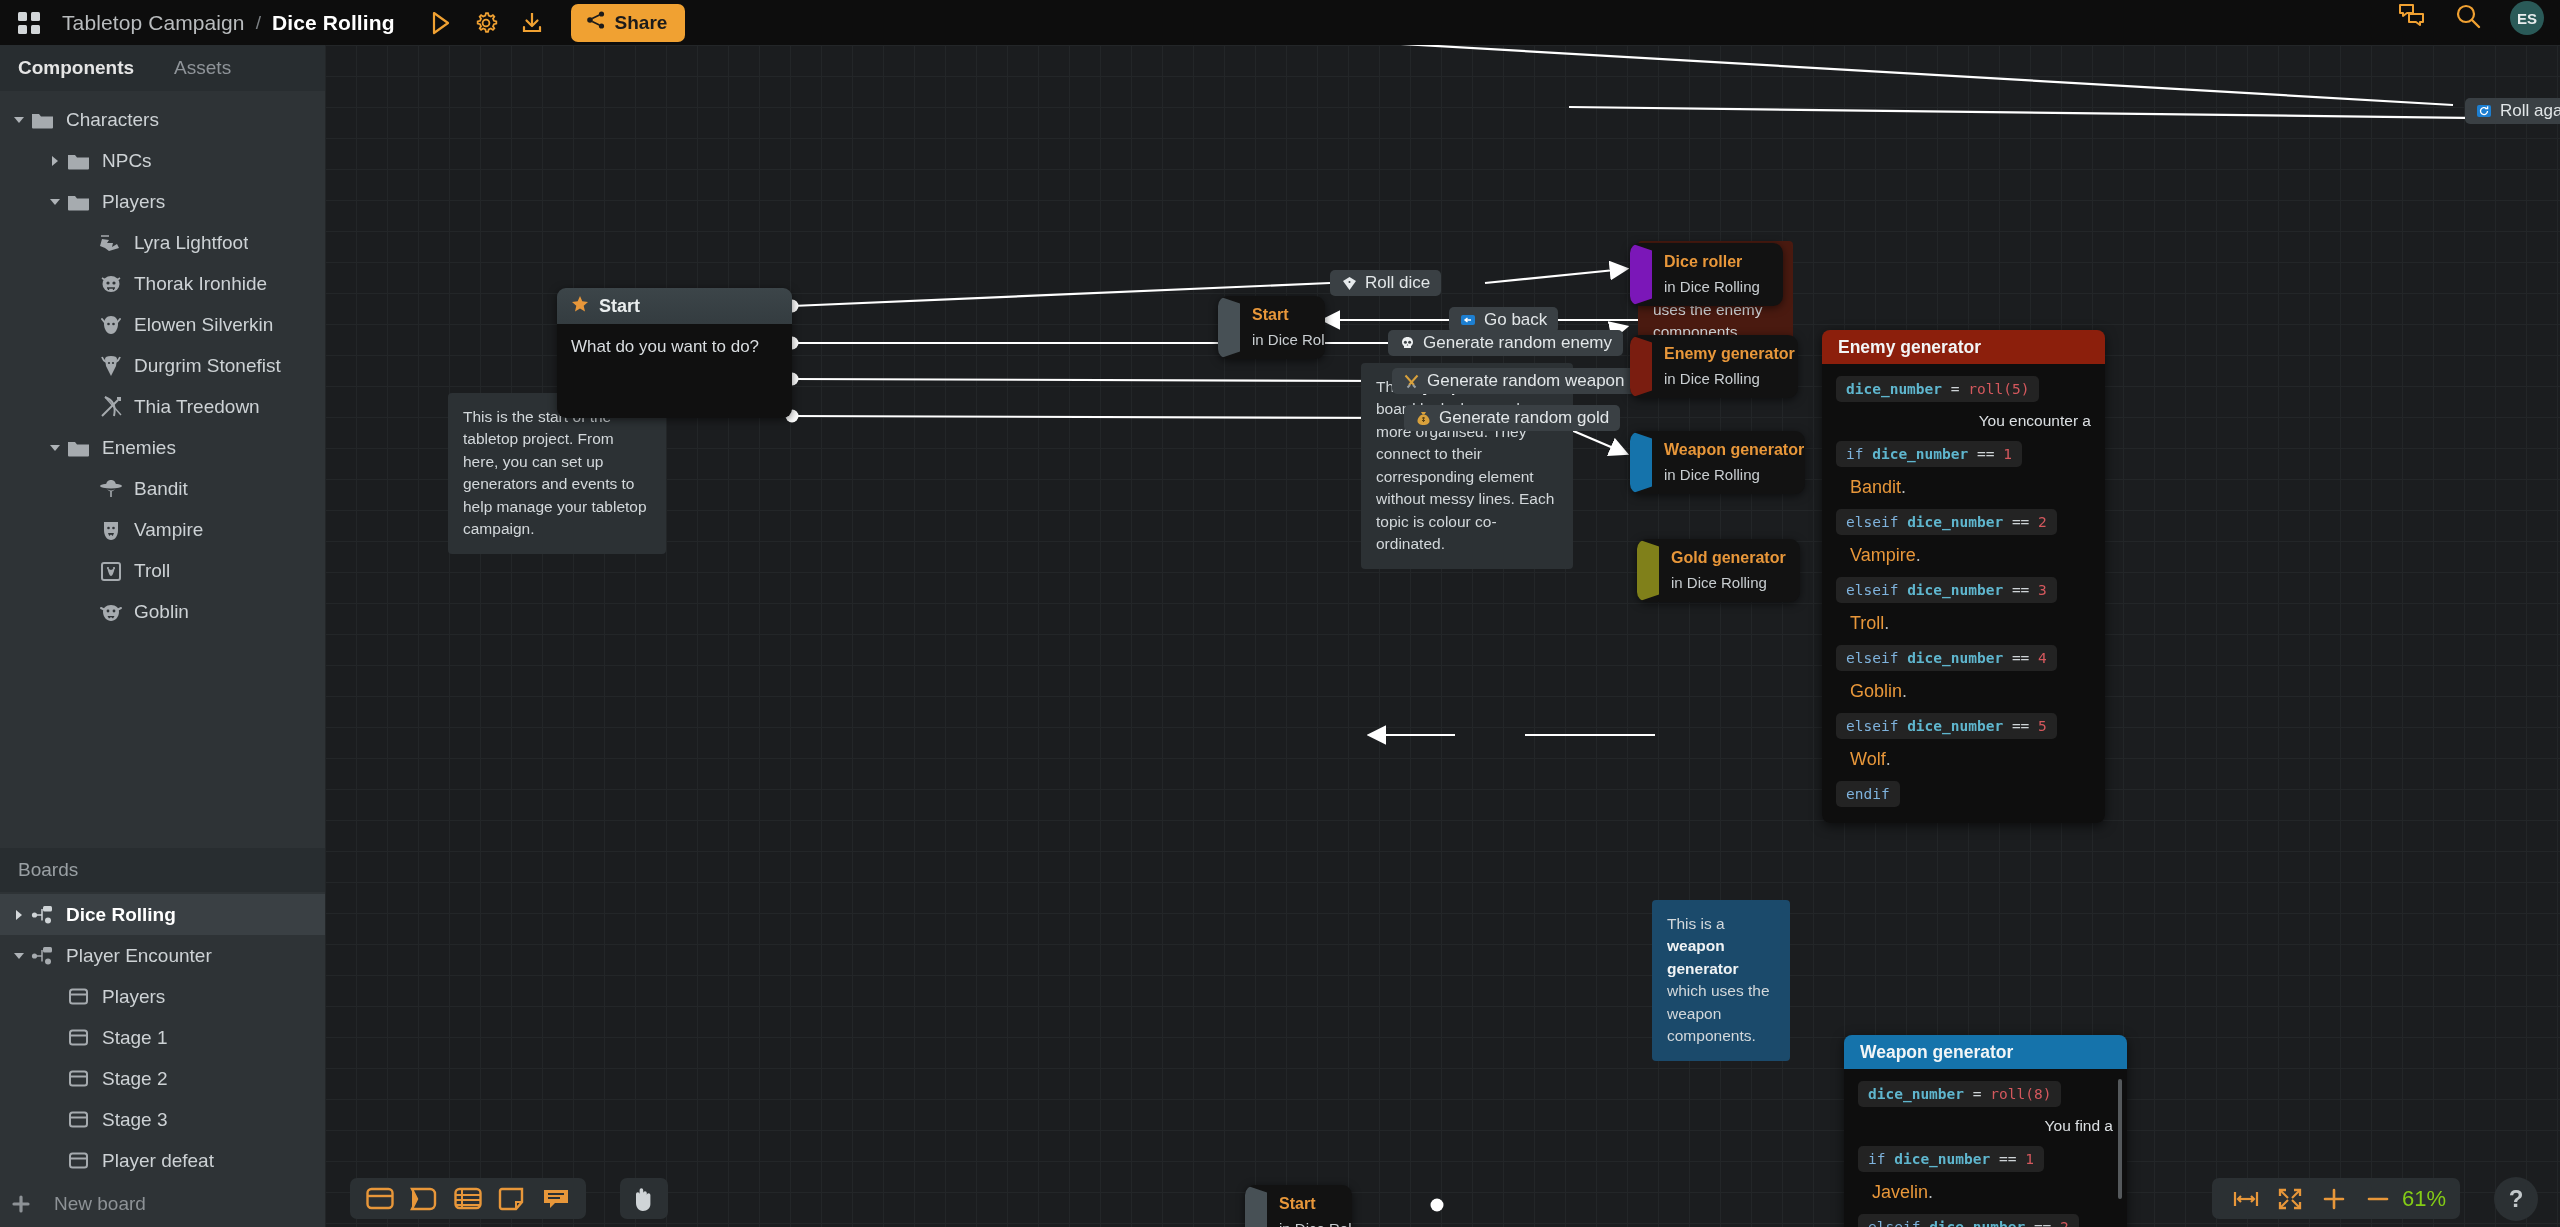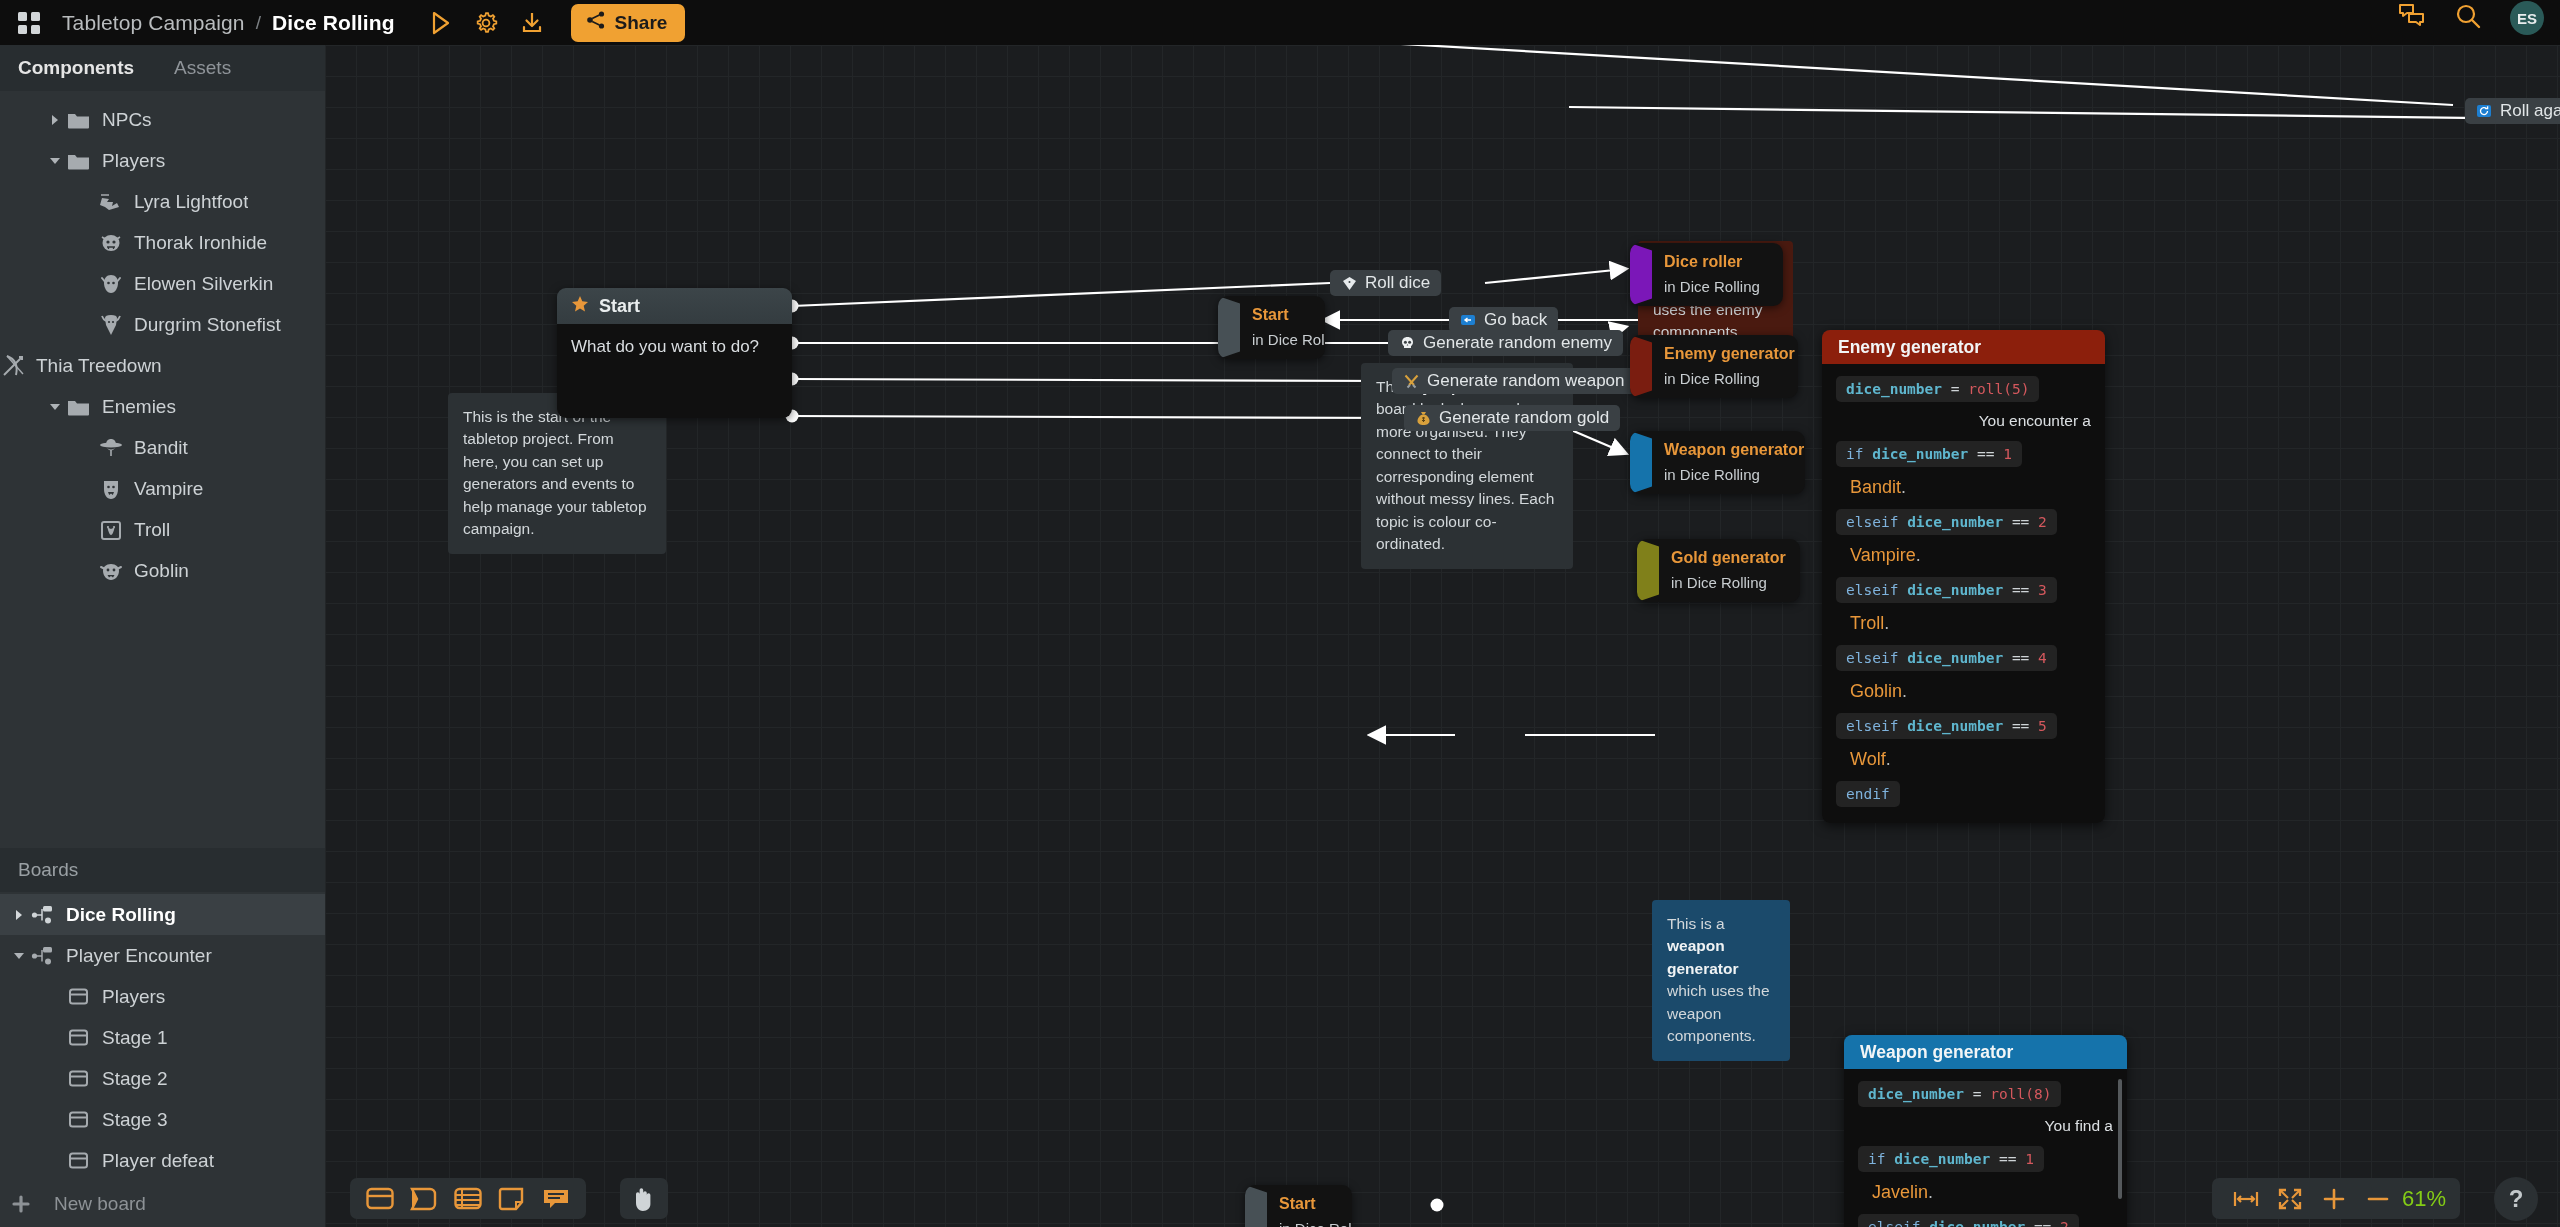--- a/index.html
+++ b/index.html
@@ -245,20 +245,33 @@
   </div>
 
   <div class="sidebar">
     <div class="side-tabs">
       <div class="side-tab active">Components</div>
       <div class="side-tab">Assets</div>
     </div>
 
     <div class="tree">
 
+      <div class="tree-row" style="padding-left:8px">
+        <span class="caret">
+            <svg width="14" height="14" viewBox="0 0 14 14">
+              <path d="M2 4 L7 10 L12 4 Z" fill="#aeb3b7"></path>
+            </svg>
+          </span>
+        <span class="folder-ico">
+            <svg width="24" height="20" viewBox="0 0 24 20">
+              <path d="M1 4 h7 l2 2.5 h12 v11 a1 1 0 0 1 -1 1 h-19 a1 1 0 0 1 -1 -1 z" fill="#a6abaf"></path>
+            </svg>
+          </span>
+        <span class="tree-label">Characters</span>
+      </div>
 
       <div class="tree-row" style="padding-left:44px">
         <span class="caret">
             <svg width="14" height="14" viewBox="0 0 14 14">
               <path d="M4 2 L10 7 L4 12 Z" fill="#aeb3b7"></path>
             </svg>
           </span>
         <span class="folder-ico">
             <svg width="24" height="20" viewBox="0 0 24 20">
               <path d="M1 4 h7 l2 2.5 h12 v11 a1 1 0 0 1 -1 1 h-19 a1 1 0 0 1 -1 -1 z" fill="#a6abaf"></path>
@@ -317,21 +330,21 @@
         <span class="leaf-ico">
             <svg width="24" height="24" viewBox="0 0 24 24">
               <path d="M6 5 c0-2 2-3 6-3 s6 1 6 3 l-1 7 -5 10 -5-10 z" fill="#a6abaf"></path>
               <path d="M3 3 c1 3 2 4 4 5 M21 3 c-1 3 -2 4 -4 5" stroke="#a6abaf" stroke-width="1.8" fill="none"></path>
               <circle cx="10" cy="9" r="1.1" fill="#2e3336"></circle>
               <circle cx="14" cy="9" r="1.1" fill="#2e3336"></circle>
             </svg>
           </span>
         <span class="tree-label">Durgrim Stonefist</span>
       </div>
-      <div class="tree-row" style="">
+      <div class="tree-row" style="padding-left:98px">
         <span class="leaf-ico">
             <svg width="24" height="24" viewBox="0 0 24 24">
               <path d="M6 2 c8 3 11 10 9 19" fill="none" stroke="#a6abaf" stroke-width="2"></path>
               <path d="M6 2 L22 20" stroke="#a6abaf" stroke-width="1.4"></path>
               <path d="M3 21 L20 4" stroke="#a6abaf" stroke-width="2"></path>
               <path d="M18 3 l3 0 0 3" fill="none" stroke="#a6abaf" stroke-width="2"></path>
             </svg>
           </span>
         <span class="tree-label">Thia Treedown</span>
       </div>

